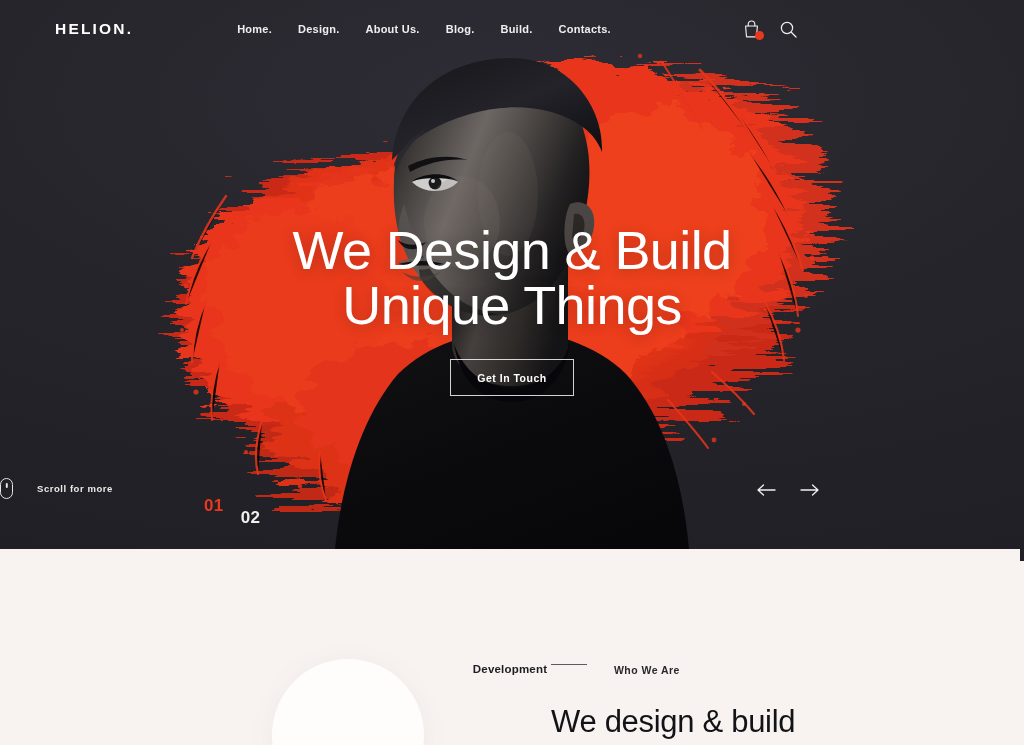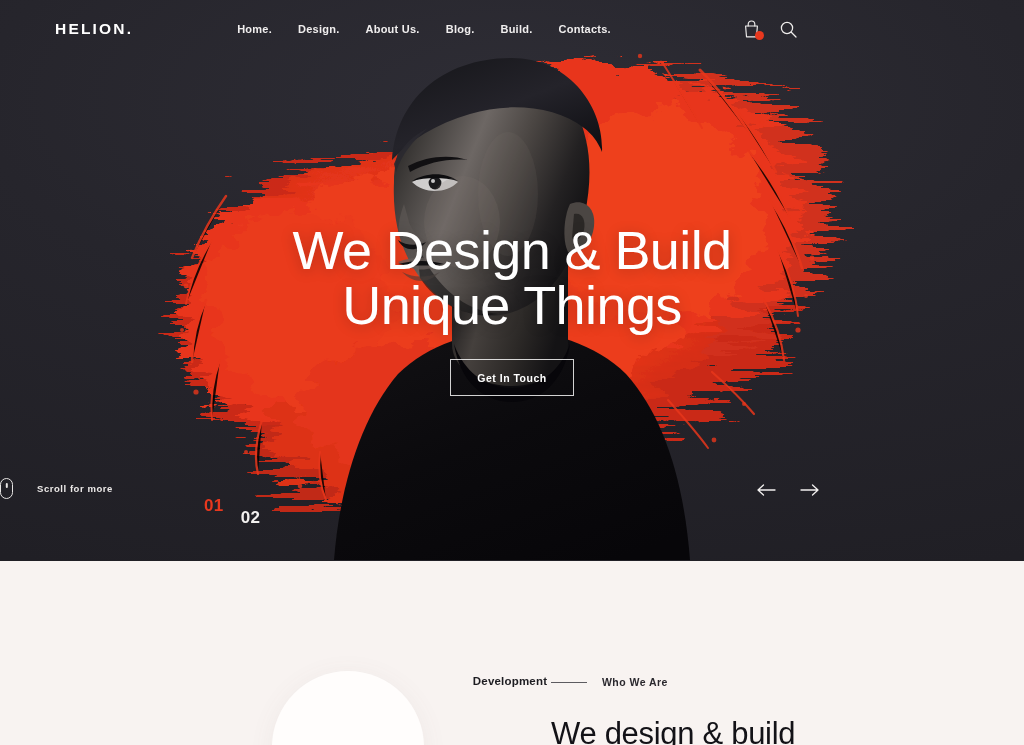--- a/index.html
+++ b/index.html
@@ -118,36 +118,36 @@
 
   
   .slide-arrows {
     position:absolute; right:204px; top:481px;
     display:flex; align-items:center; gap:24px; z-index:30;
   }
   .arrow-btn { cursor:pointer; width:20px; height:18px; display:flex; align-items:center; }
 
   
   .about {
-    position:absolute; left:0; top:561px; width:1020px; height:184px;
+    position:absolute; left:0; top:549px; width:1020px; height:184px;
     background:#f8f3f1;
   }
   .about-circle {
     position:absolute; left:272px; top:110px;
     width:152px; height:152px; border-radius:50%;
     background:#fffdfc;
     box-shadow:0 4px 26px rgba(120,100,95,.07);
   }
   .circle-label {
     position:absolute; left:0; right:0; top:114px;
     text-align:center; color:#1d1c21;
     font-size:11.5px; font-weight:bold; letter-spacing:.2px;
   }
   .about-right { position:absolute; left:551px; top:115px; }
-  .eyebrow { display:flex; align-items:center; gap:15px; }
+  .eyebrow { display:flex; align-items:flex-start; gap:27px; }
   .eyebrow-line { width:36px; height:1px; background:#5d5b60; display:block; }
   .eyebrow-text {
     color:#2a282e; font-size:10.5px; font-weight:bold; letter-spacing:.45px;
   }
   .about-heading {
     margin-top:27px; color:#131217;
     font-size:31px; line-height:38px; font-weight:500; letter-spacing:-.3px;
   }
 </style>
 </head>

